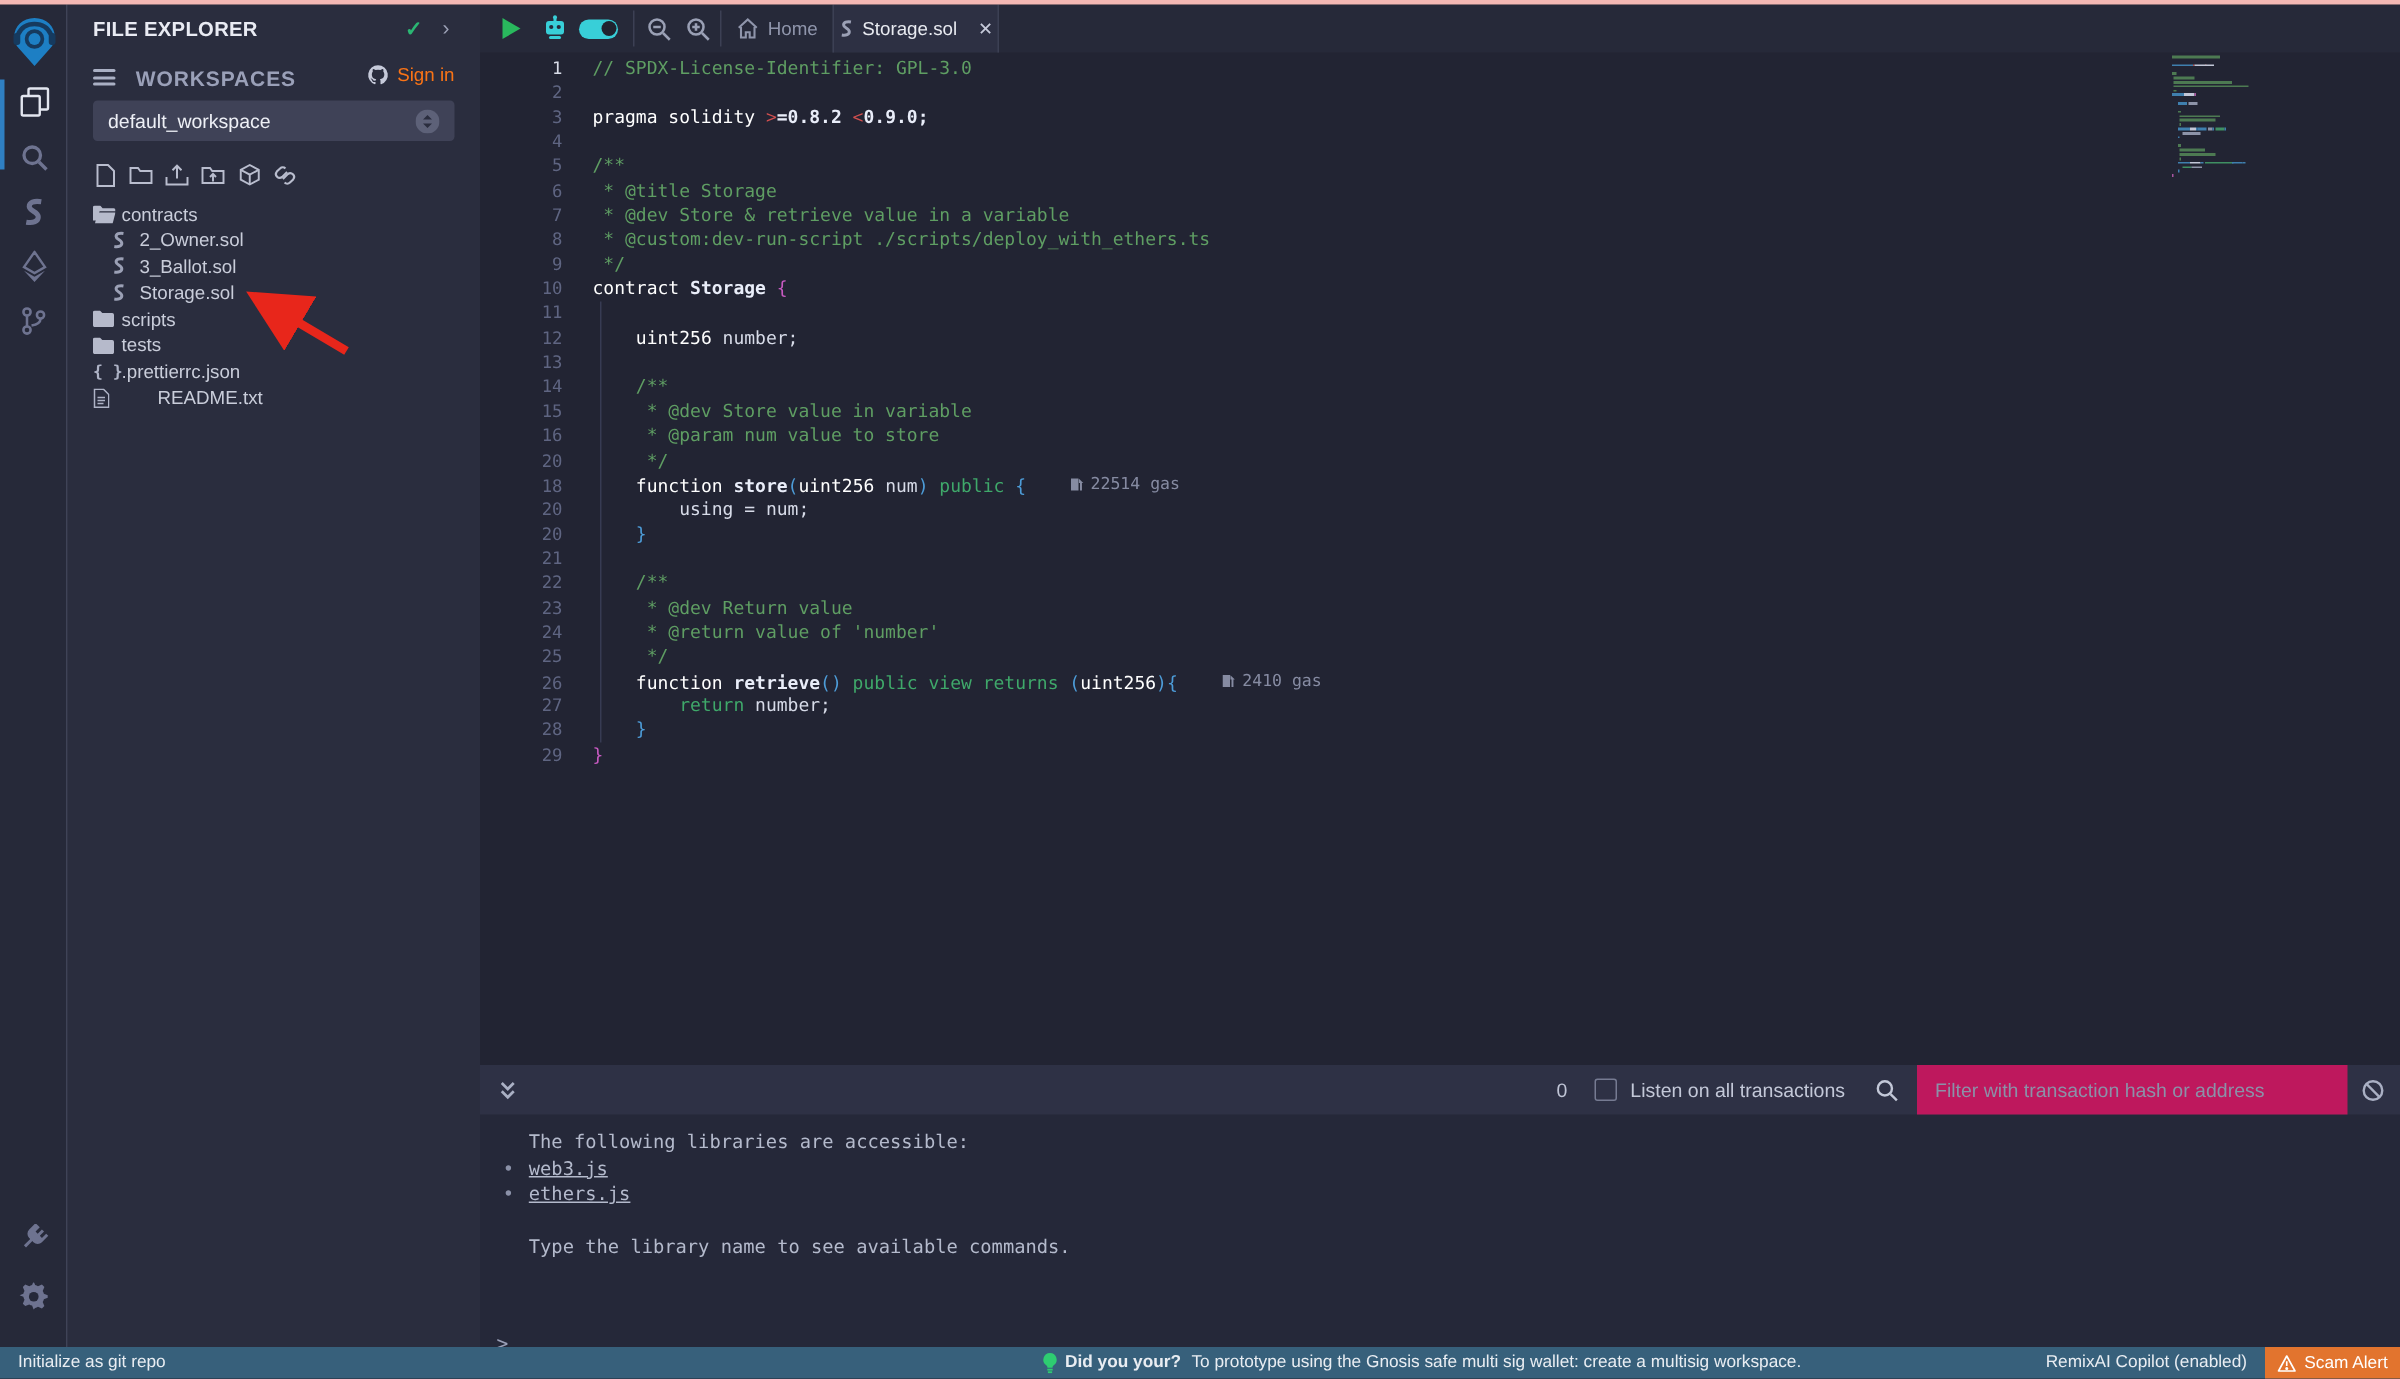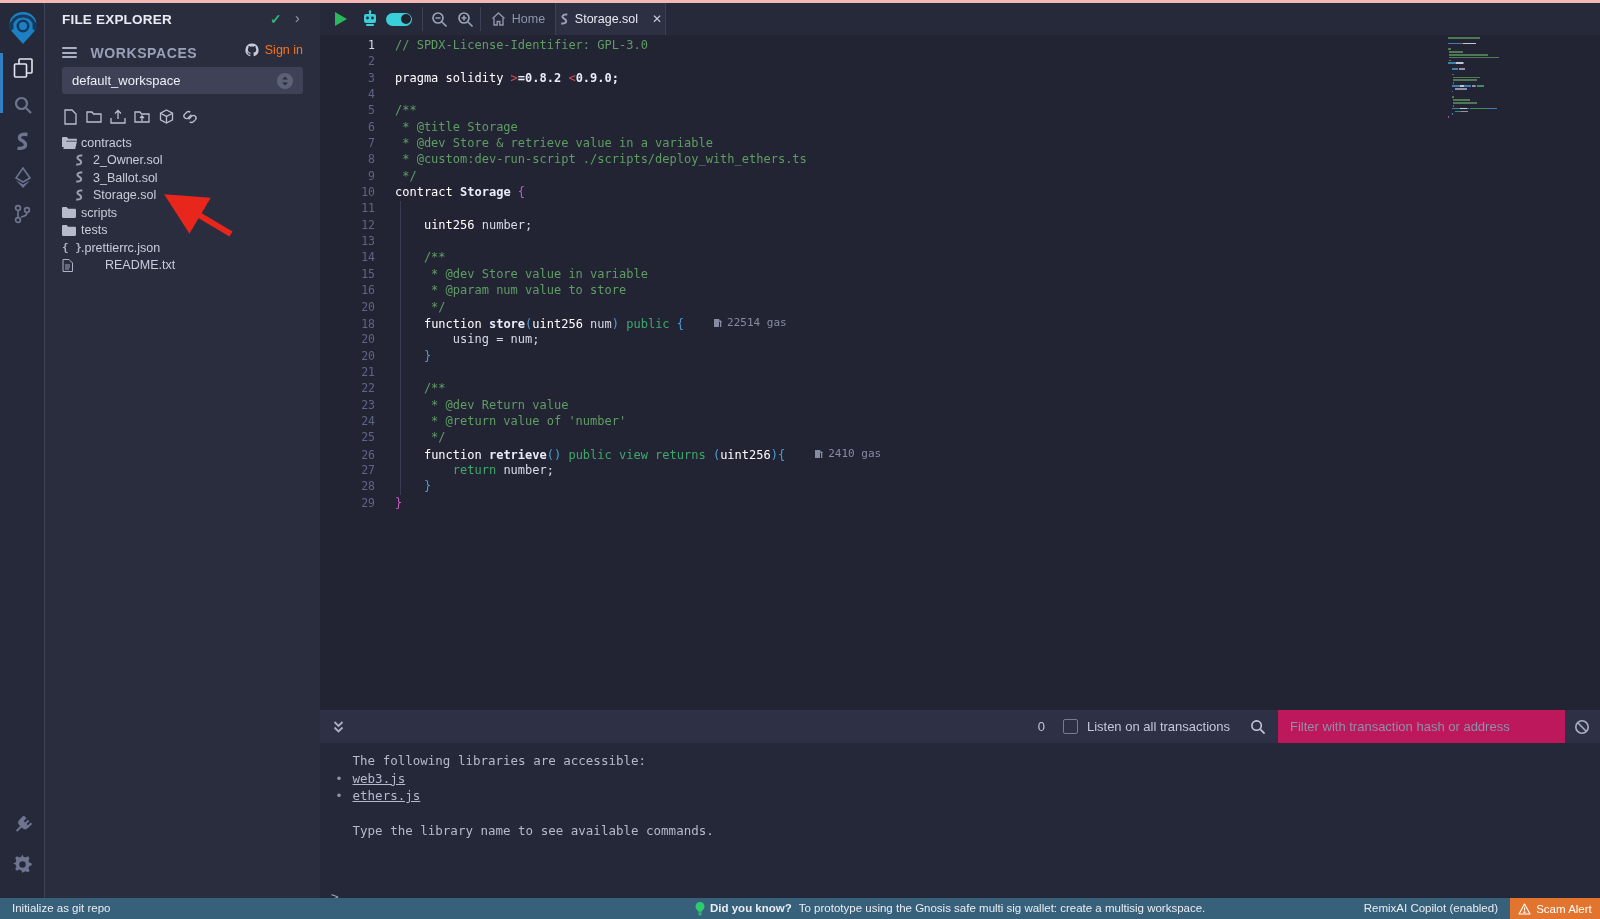--- a/index.html
+++ b/index.html
@@ -451,21 +451,21 @@
 <footer class="status">
   <span class="sb-left">Initialize as git repo</span>
   <span class="sb-tip">
     <span>
         <svg width="10" height="14" viewBox="0 0 10 14">
           <path d="M5 0a4.5 4.5 0 0 1 2.5 8.2c-.5.4-.8 1-.8 1.6H3.3c0-.6-.3-1.2-.8-1.6A4.5 4.5 0 0 1 5 0z" fill="#2ecc71"></path>
           <rect x="3.2" y="10.5" width="3.6" height="1.2" fill="#2ecc71"></rect>
           <rect x="3.6" y="12.2" width="2.8" height="1.2" fill="#2ecc71"></rect>
         </svg>
       </span>
-    <b>Did you know?</b>
+    <b>Did you your?</b>
     <span>To prototype using the Gnosis safe multi sig wallet: create a multisig workspace.</span>
   </span>
   <span class="sb-copilot">RemixAI Copilot (enabled)</span>
   <span class="sb-scam">
     <span>
         <svg width="13" height="12" viewBox="0 0 13 12" fill="none" stroke="#fff" stroke-width="1.1">
           <path d="M6.5 1L12 11H1z" stroke-linejoin="round"></path>
           <path d="M6.5 4.5v3.2"></path>
           <circle cx="6.5" cy="9.3" r=".5" fill="#fff"></circle>
         </svg>

